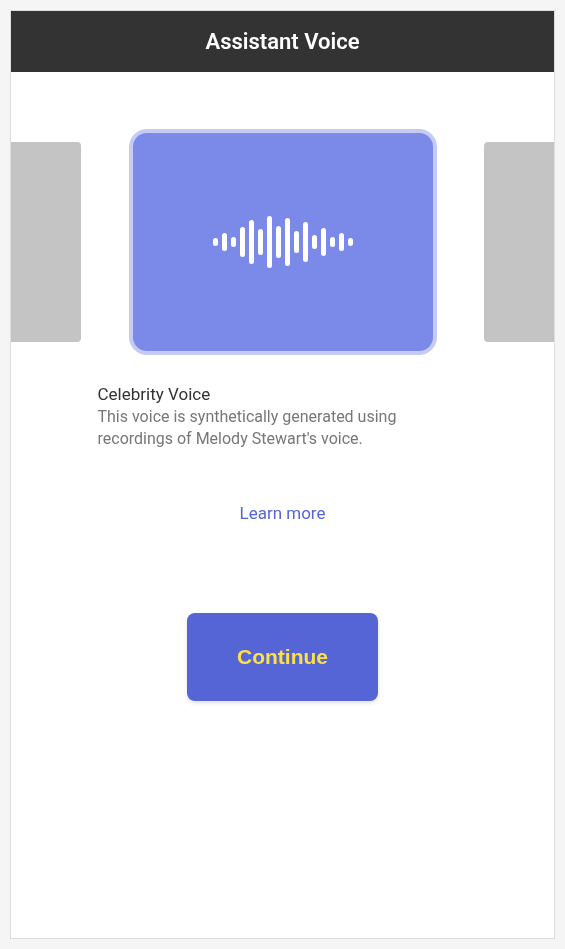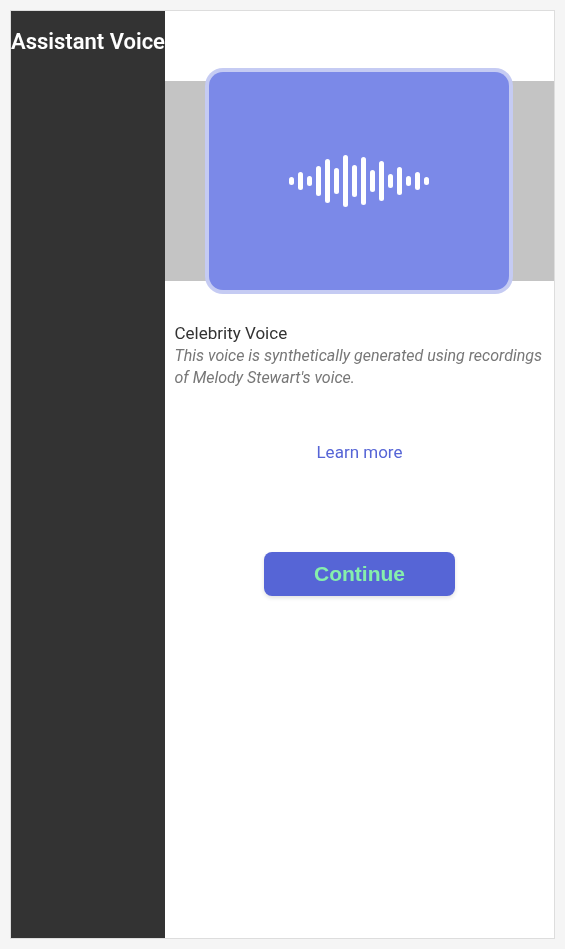--- a/index.html
+++ b/index.html
@@ -11,20 +11,21 @@
       align-items: flex-start;
       padding: 10px;
     }
     .screen {
       width: 554px;
       height: 929px;
       background: #ffffff;
       border: 1px solid #ddd;
       overflow: hidden;
       display: flex;
+      flex-direction: column;
     }
     .header {
       background: #333333;
       color: #ffffff;
       text-align: center;
       padding: 18px 0;
       font-size: 22px;
       font-weight: 600;
     }
     .content {
@@ -97,37 +98,36 @@
       font-weight: 700;
       color: #111;
       margin-bottom: 14px;
     }
     .voice-desc {
       font-size: 16px;
       color: #777;
       max-width: 370px;
       line-height: 1.35;
       margin: 0 auto;
-      font-style: italic;
     }
     .learn-more {
       color: #5665d6;
       font-size: 17px;
       font-weight: 400;
       text-decoration: none;
       margin-top: 30px;
       margin-bottom: 90px;
       cursor: pointer;
     }
     .continue-btn {
       background: #5665d6;
-      color: #86efac;
+      color: #fde047;
       border: none;
       border-radius: 8px;
-      padding: 10px 50px;
+      padding: 32px 50px;
       font-size: 21px;
       font-weight: 700;
       cursor: pointer;
       box-shadow: 0 2px 4px rgba(0,0,0,0.12);
     }
   </style>
 </head>
 <body>
 
 <div class="screen">

